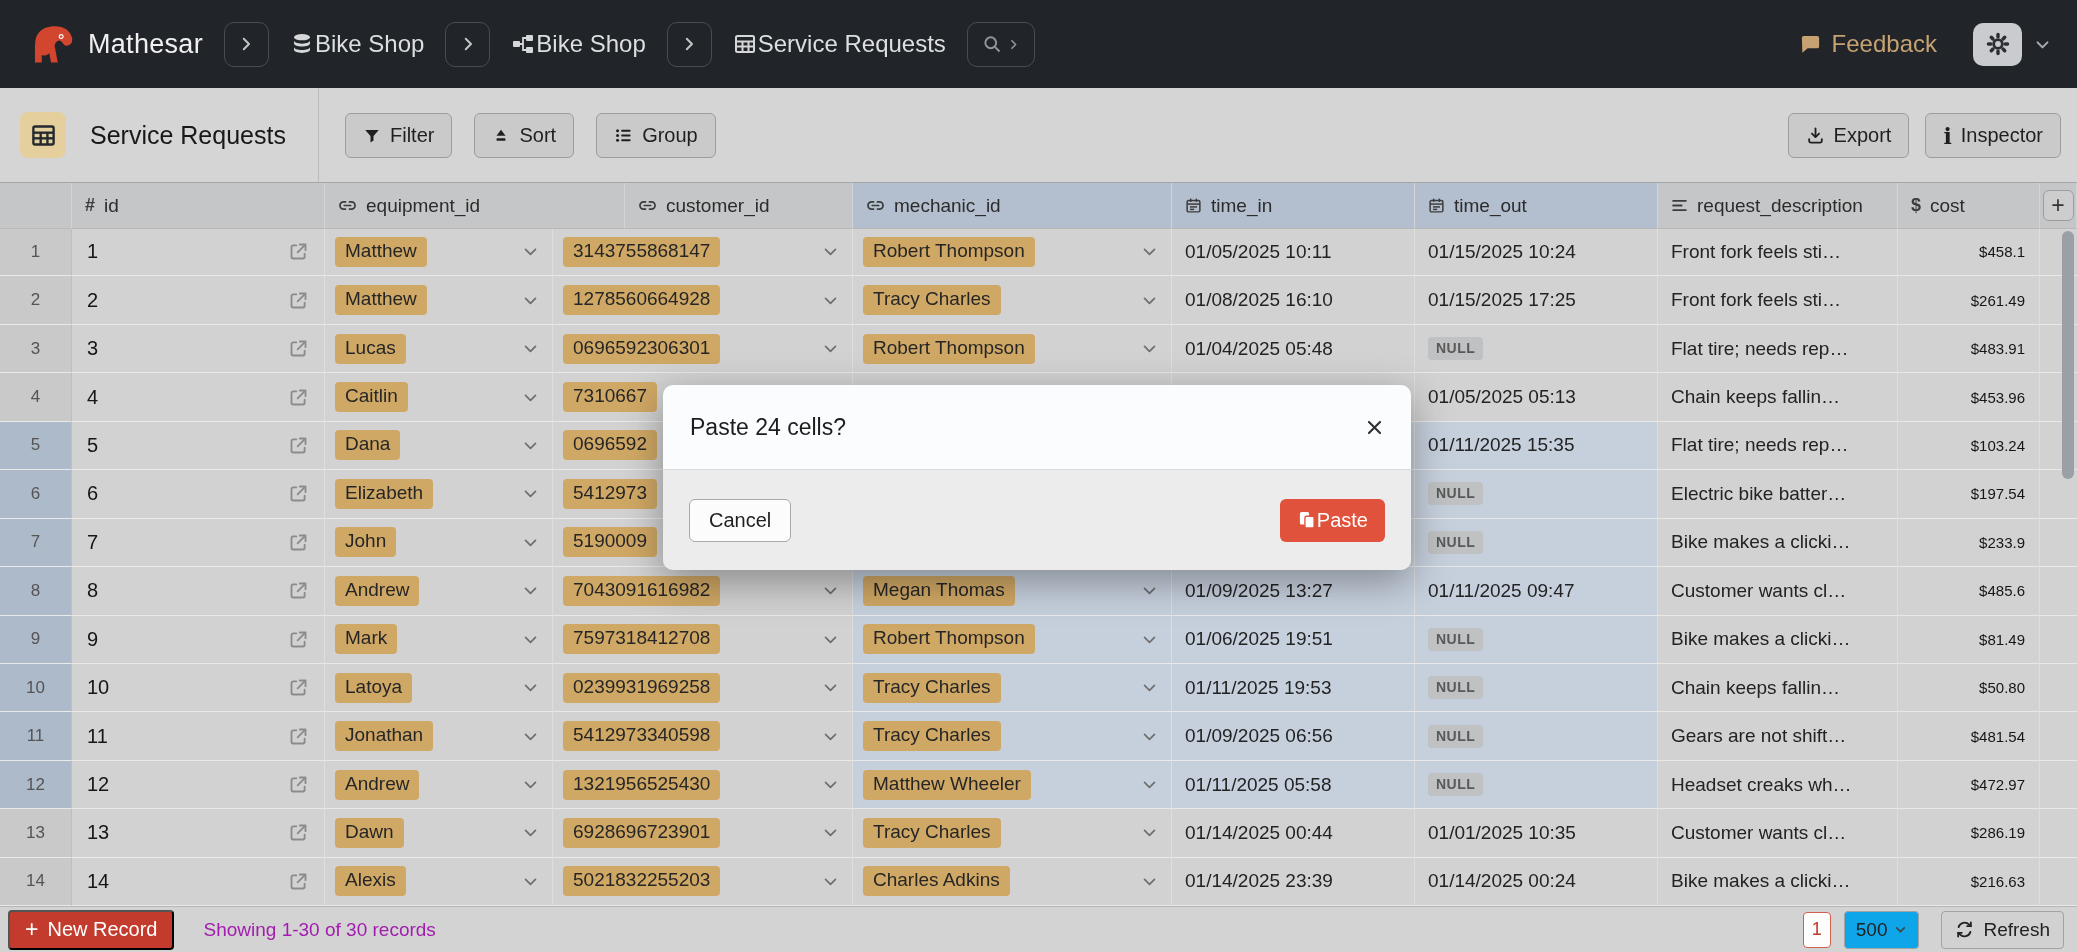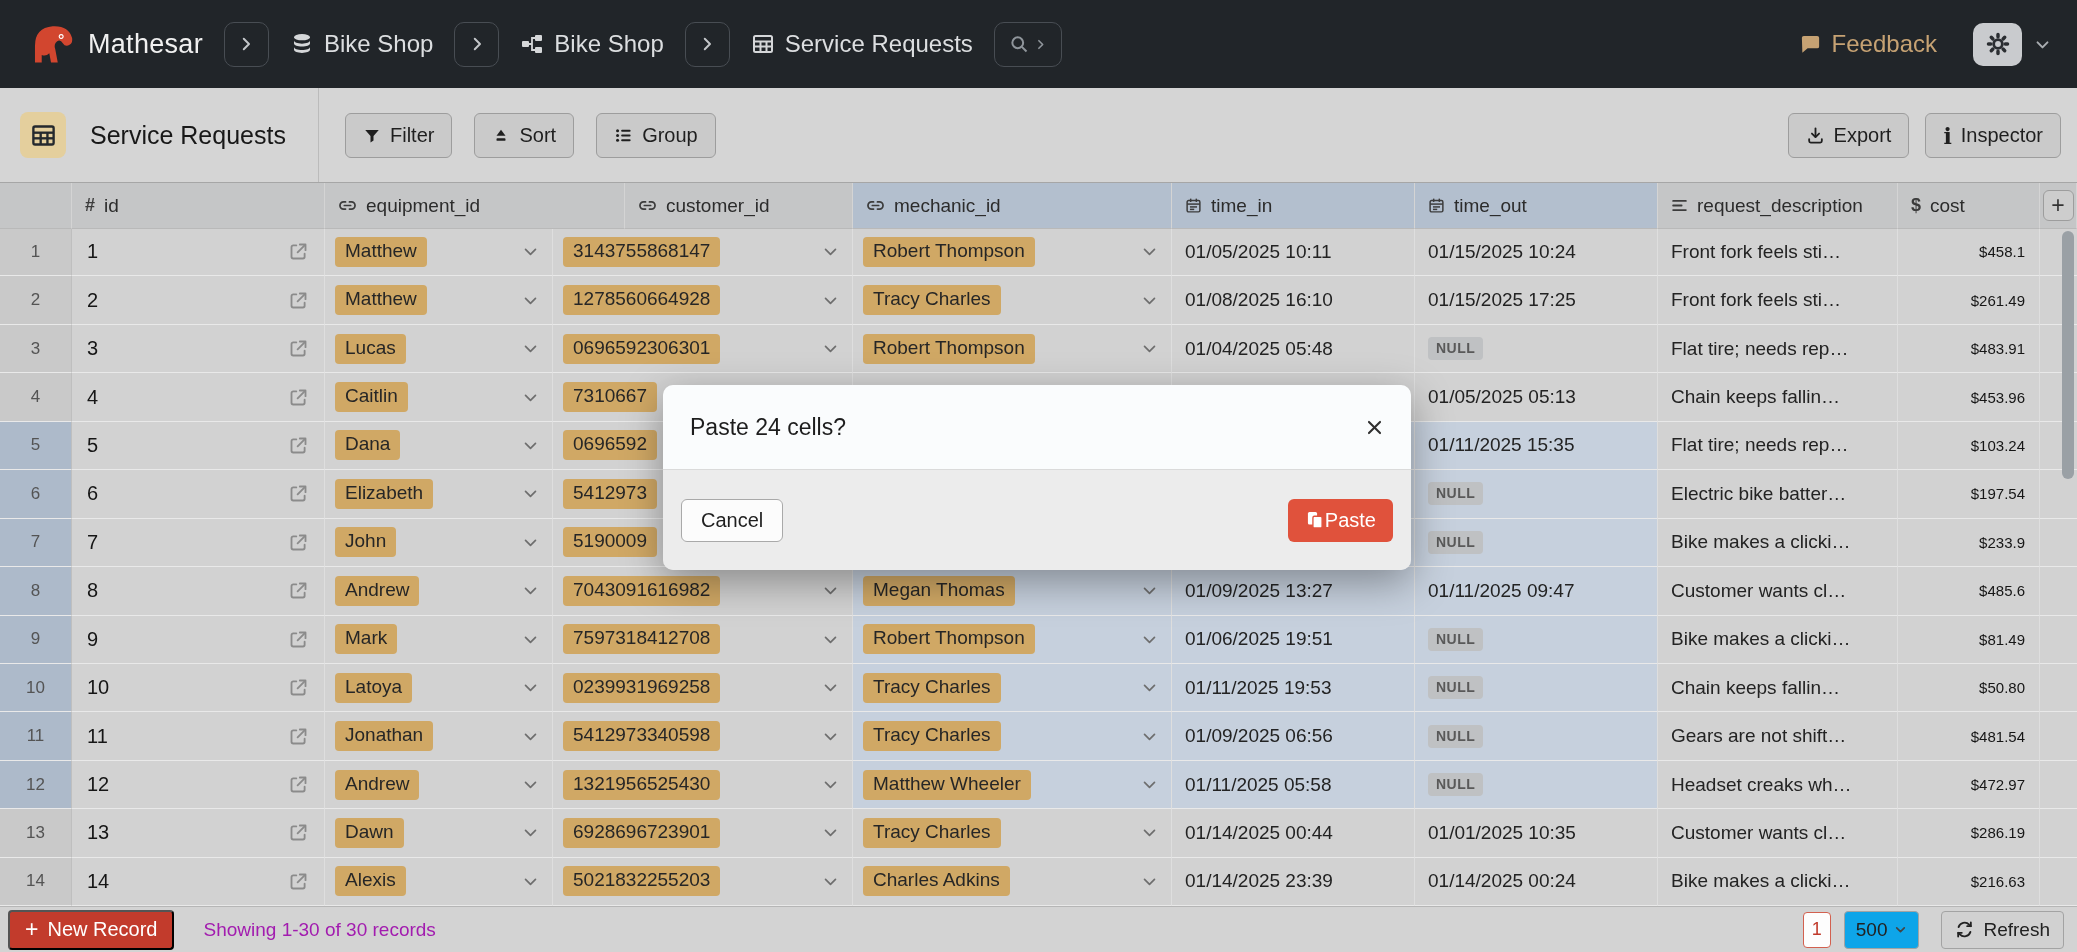--- a/index.html
+++ b/index.html
@@ -7,21 +7,21 @@
   body{position:relative;overflow:hidden;background:#d5d5d5;
        font-family:"Liberation Sans","DejaVu Sans",sans-serif;color:#222;}
 
   
   .navbar{position:absolute;top:0;left:0;right:0;height:88px;background:var(--navbar-bg,#212529);
           display:flex;align-items:center;color:#d8dadc;z-index:10;}
   .logo{width:54px;height:58px;margin-left:24px;flex:none;}
   .brand{font-size:27px;color:#f0f0f0;margin-left:10px;letter-spacing:.3px;}
   .crumb-sep{width:45px;height:45px;border:1.5px solid #484d53;border-radius:10px;display:flex;
              align-items:center;justify-content:center;color:#c3c6c9;margin:0 21px;flex:none;}
-  .crumb{display:flex;align-items:center;gap:10px;font-size:24px;color:#dcdee0;white-space:nowrap;}
+  .crumb{display:flex;align-items:center;gap:1px;font-size:24px;color:#dcdee0;white-space:nowrap;}
   .crumb .cicon{display:flex;color:#d5d7d9;}
   .search-btn{width:68px;height:45px;border:1.5px solid #484d53;border-radius:10px;display:flex;
               align-items:center;justify-content:center;gap:5px;color:#8f959b;margin-left:21px;}
   .nav-spacer{flex:1;}
   .feedback{display:flex;align-items:center;gap:10px;color:var(--feedback,#c6a273);font-size:24px;}
   .gear-btn{width:49px;height:43px;background:#c9cbce;border-radius:10px;display:flex;
             align-items:center;justify-content:center;color:#2b2e32;margin-left:36px;}
   .nav-chev{color:#a9adb1;margin:0 26px 0 12px;display:flex;}
 
   
@@ -69,21 +69,21 @@
 
   .vscroll{position:absolute;right:3px;top:231px;width:12px;height:669px;z-index:5;}
   .vthumb{position:absolute;top:0;left:0;width:12px;height:248px;border-radius:6px;background:#9aa0a5;}
 
   
   .modal{position:absolute;left:663px;top:385px;width:748px;border-radius:10px;overflow:hidden;
          box-shadow:0 12px 40px rgba(0,0,0,.35);z-index:30;}
   .modal-h{height:85px;background:#fafcfd;display:flex;align-items:center;padding:0 27px;border-bottom:1px solid #dadada;}
   .modal-title{flex:1;font-size:23px;color:#1d1d1d;}
   .modal-x{display:flex;color:#2f2f2f;}
-  .modal-f{height:100px;background:#ececec;display:flex;align-items:center;padding:0 18px;}
+  .modal-f{height:100px;background:#ececec;display:flex;align-items:center;padding:0 26px;}
   .cancel-btn{height:43px;padding:0 19px;background:#fcfcfc;border:1px solid #a9a9a9;border-radius:6px;
               font-size:20px;color:#1f1f1f;display:flex;align-items:center;}
   .paste-btn{height:43px;padding:0 17px;background:var(--paste,#e0523c);border:none;border-radius:6px;
              font-size:20px;color:#fff;display:flex;align-items:center;margin-left:auto;}
 
   
   .statusbar{position:absolute;left:0;right:0;bottom:0;height:46px;background:#d3d3d3;border-top:1px solid #b6b6b6;
              display:flex;align-items:center;z-index:20;}
   .newrec{height:40px;margin-left:8px;padding:0 15px;background:var(--accent,#c23b2c);border-radius:4px;
           color:#fff;font-size:20px;display:flex;align-items:center;gap:9px;}

